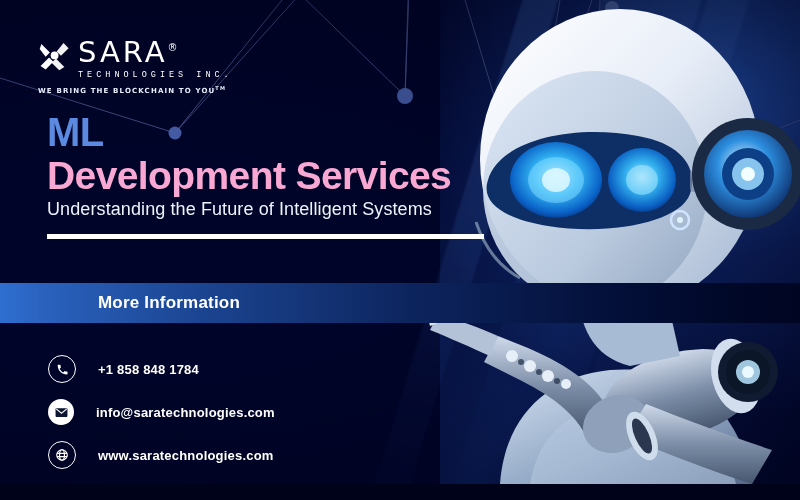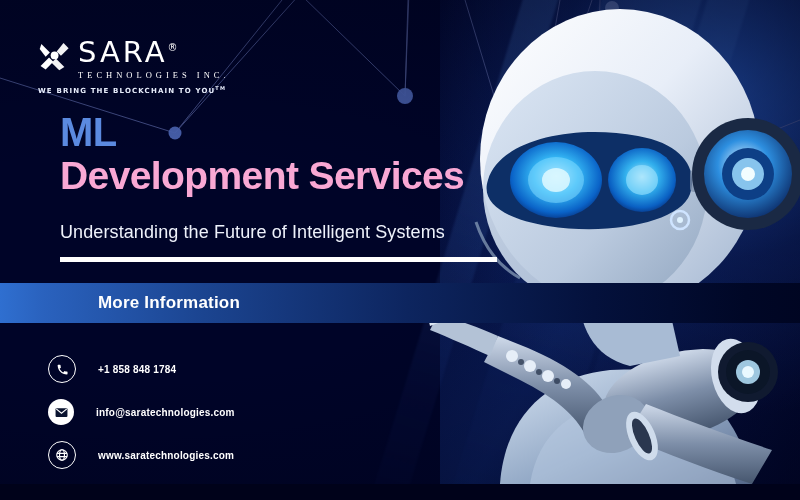--- a/index.html
+++ b/index.html
@@ -41,39 +41,39 @@
   .logo-mark{width:34px;height:34px;margin-right:6px;flex:0 0 auto;}
   .logo-words{padding-top:1px;}
   .logo-sara{
     font-size:29px;letter-spacing:3px;font-weight:400;color:#fff;
     line-height:.95;position:relative;display:inline-block;
     font-family:"DejaVu Sans", sans-serif;
   }
   .logo-reg{font-size:10px;vertical-align:super;letter-spacing:0;}
   .logo-tech{
     font-size:8.5px;letter-spacing:4.0px;color:#fff;margin-top:3px;
-    font-family:Liberation Serif, serif;white-space:nowrap;
+    font-family:Liberation Mono, monospace;white-space:nowrap;
   }
   .logo-tag{
     font-size:7px;letter-spacing:1.15px;color:#e8eefc;margin-top:5px;
     font-weight:bold;white-space:nowrap;font-family:"DejaVu Sans", sans-serif;
   }
   .logo-tm{font-size:5px;vertical-align:super;}
   
-  .headline{position:absolute;left:60px;top:112px;width:470px;}
+  .headline{position:absolute;left:47px;top:112px;width:470px;}
   .h-ml{
     font-size:40px;font-weight:bold;color:#5b8ae0;line-height:1.0;
     letter-spacing:-.5px;
   }
   .h-main{
     font-size:39px;font-weight:bold;color:#f9a8d4;line-height:1.12;
     letter-spacing:-.6px;margin-top:2px;white-space:nowrap;
   }
   .h-sub{
-    font-size:18px;color:#eef2fb;margin-top:24px;letter-spacing:.1px;
+    font-size:18px;color:#eef2fb;margin-top:1px;letter-spacing:.1px;
     white-space:nowrap;
   }
   .h-rule{
     width:437px;height:5px;background:#ffffff;margin-top:14px;
   }
   
   .cta{
     position:absolute;left:0;top:283px;width:800px;height:40px;
     background:linear-gradient(to right,#2f6fd0 0%, #2a62be 5%, #1b4490 24%, #0d255f 48%, #04113c 70%, #000726 88%, #00041f 100%);
     display:flex;align-items:center;padding-left:48px;
@@ -85,21 +85,21 @@
   
   .contacts{position:absolute;left:48px;top:352px;}
   .c-row{display:flex;align-items:center;height:34px;margin-bottom:9px;}
   .c-ico{
     width:26px;height:26px;border-radius:50%;flex:0 0 auto;
     display:flex;align-items:center;justify-content:center;margin-right:22px;
   }
   .c-ico.outline{border:1.4px solid #ffffff;}
   .c-ico.solid{background:#ffffff;}
   .c-text{
-    color:#ffffff;font-size:10px;font-weight:bold;letter-spacing:.2px;
+    color:#ffffff;font-size:13px;font-weight:bold;letter-spacing:.2px;
     white-space:nowrap;
   }
 </style>
 </head>
 <body>
 
 <div class="banner">
 
   <div class="bg-right-glow"></div>
   <div class="bg-streak s1"></div>

